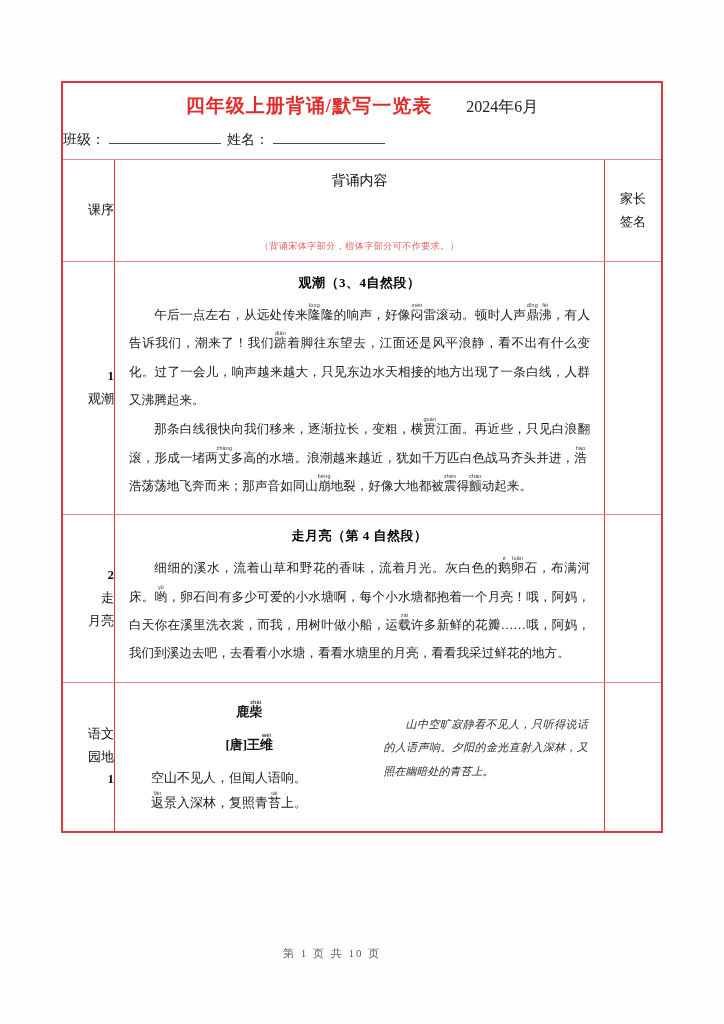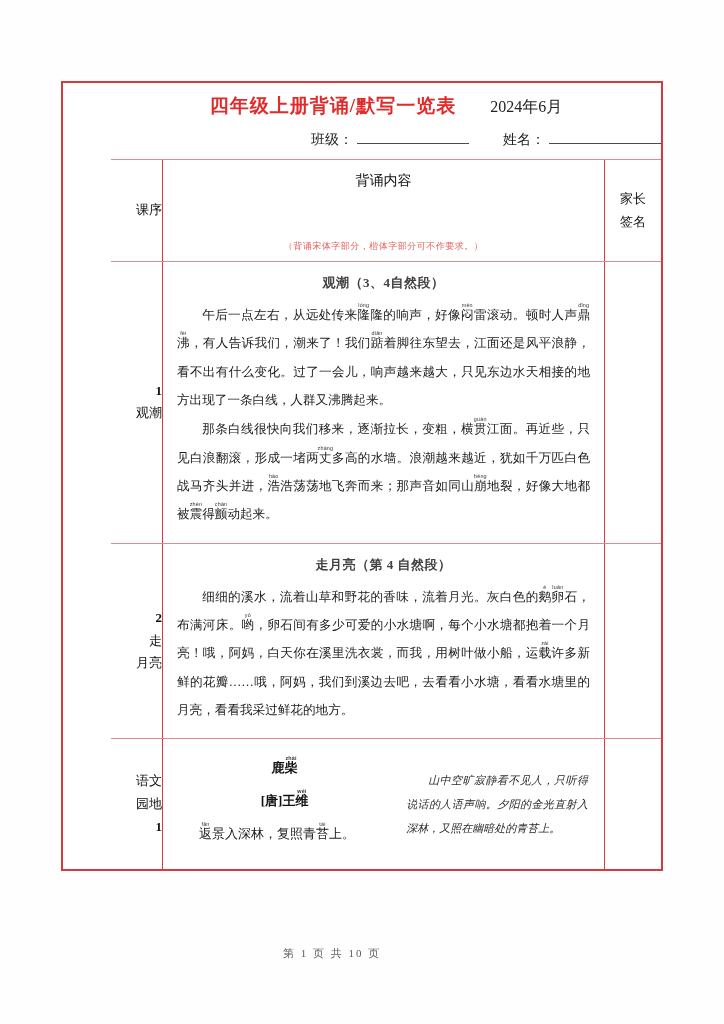--- a/index.html
+++ b/index.html
@@ -26,21 +26,20 @@
 
   
   .sheet {
     position: absolute;
     left: 61px;
     top: 81px;
     width: 602px;
     border: 2px solid #d9393c;
     box-sizing: border-box;
     background: #ffffff;
-    padding-left: 48px;
   }
 
   .row {
     display: flex;
     width: 100%;
     box-sizing: border-box;
   }
 
   
   .title-band {
@@ -62,22 +61,22 @@
     font-family: "Liberation Serif", "DejaVu Serif", serif;
   }
   .doc-date {
     color: #232323;
     font-size: 16px;
     font-family: "Liberation Serif", "DejaVu Serif", serif;
   }
   .blanks-line {
     display: flex;
     align-items: baseline;
-    justify-content: flex-end;
-    gap: 34px;
+    justify-content: flex-start;
+    gap: 6px;
     margin-top: 11px;
     margin-bottom: 6px;
     font-size: 14px;
     color: #1c1c1c;
     font-family: "Liberation Serif", "DejaVu Serif", serif;
   }
   .field {
     display: inline-flex;
     align-items: baseline;
   }
@@ -172,21 +171,21 @@
 
   .body-inner {
     padding: 12px 14px 14px 14px;
     box-sizing: border-box;
   }
 
   .sec-title {
     text-align: center;
     font-size: 13px;
     font-weight: bold;
-    color: #404040;
+    color: #000000;
     margin-bottom: 9px;
     letter-spacing: .5px;
   }
 
   .para {
     font-size: 12.6px;
     color: #1a1a1a;
     line-height: 2.25;
     text-align: justify;
     text-indent: 2em;
@@ -336,20 +335,21 @@
           <div class="col-seq">
             <span class="seq-label">语文</span>
             <span class="seq-label">园地</span>
             <span class="seq-num">1</span>
           </div>
           <div class="col-body">
             <div class="poem-wrap">
               <div class="poem-left">
                 <div class="poem-title"><span>鹿</span><ruby><span>柴</span><rt>zhài</rt></ruby></div>
                 <div class="poem-author"><span>[唐]王</span><ruby><span>维</span><rt>wéi</rt></ruby></div>
+                <div class="poem-line"><span>空山不见人，但闻人语响。</span></div>
                 <div class="poem-line"><ruby><span>返</span><rt>fǎn</rt></ruby><span>景入深林，复照青</span><ruby><span>苔</span><rt>tái</rt></ruby><span>上。</span></div>
               </div>
               <div class="poem-right">山中空旷寂静看不见人，只听得说话的人语声响。夕阳的金光直射入深林，又照在幽暗处的青苔上。</div>
             </div>
           </div>
           <div class="col-sign"></div>
         </div>
       </div>
 
   </div>

